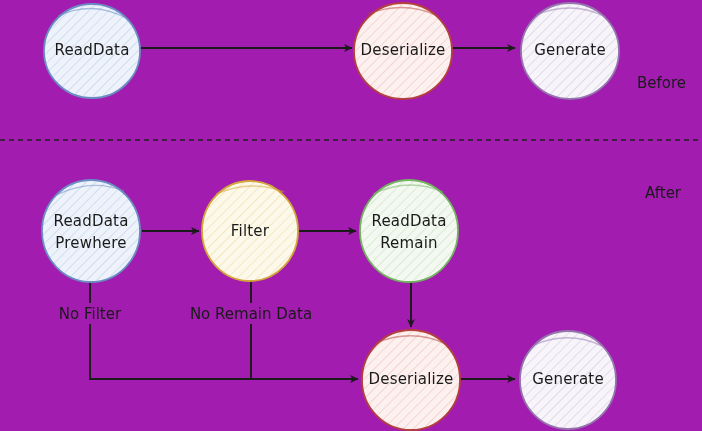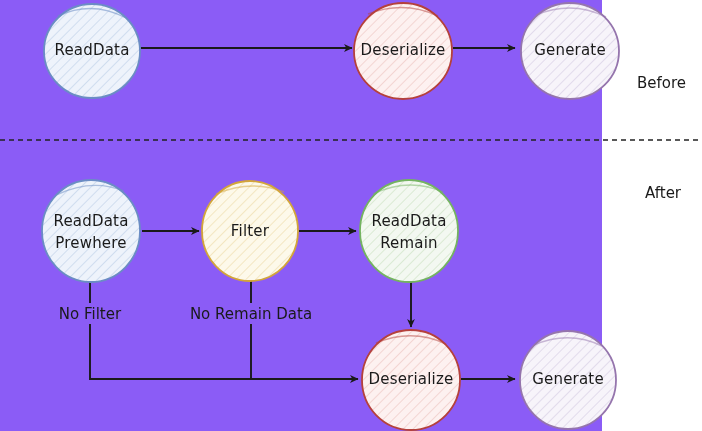--- a/index.html
+++ b/index.html
@@ -9,23 +9,23 @@
     background: #ffffff;
   }
   body {
     width: 702px;
     height: 431px;
     overflow: hidden;
     font-family: "DejaVu Sans", sans-serif;
   }
   #diagram-root {
     position: relative;
-    width: 602px;
+    width: 702px;
     height: 431px;
-    background: #8b5cf6;
+    background: #a21caf;
   }
   svg#diagram-canvas {
     position: absolute;
     left: 0;
     top: 0;
     width: 702px;
     height: 431px;
   }
   .node-label {
     font-family: "DejaVu Sans", sans-serif;

